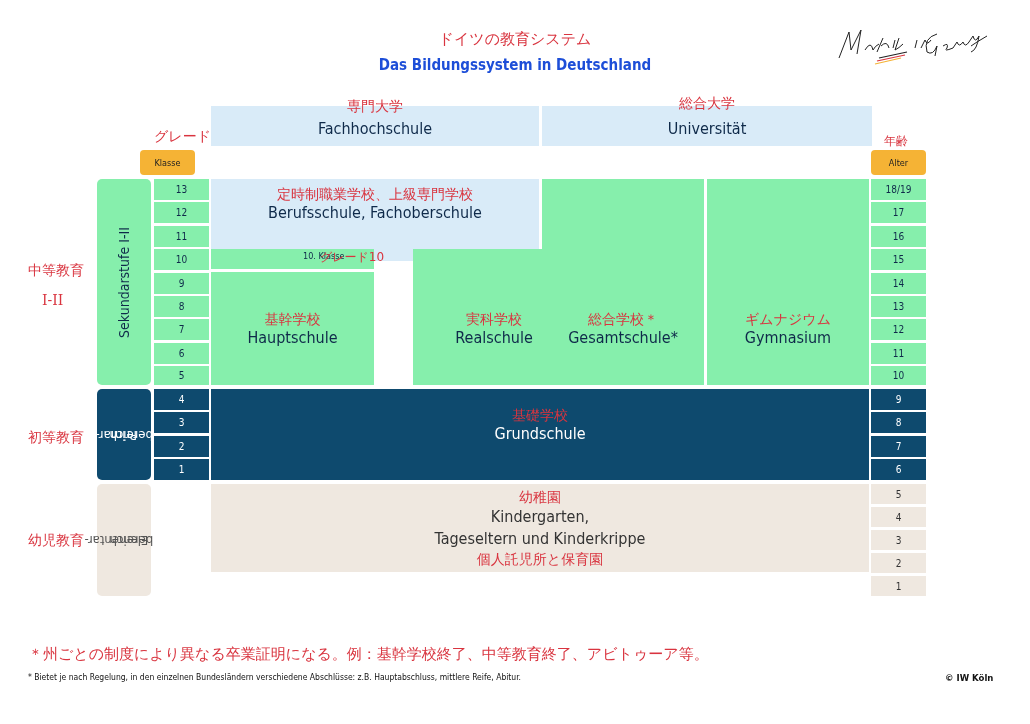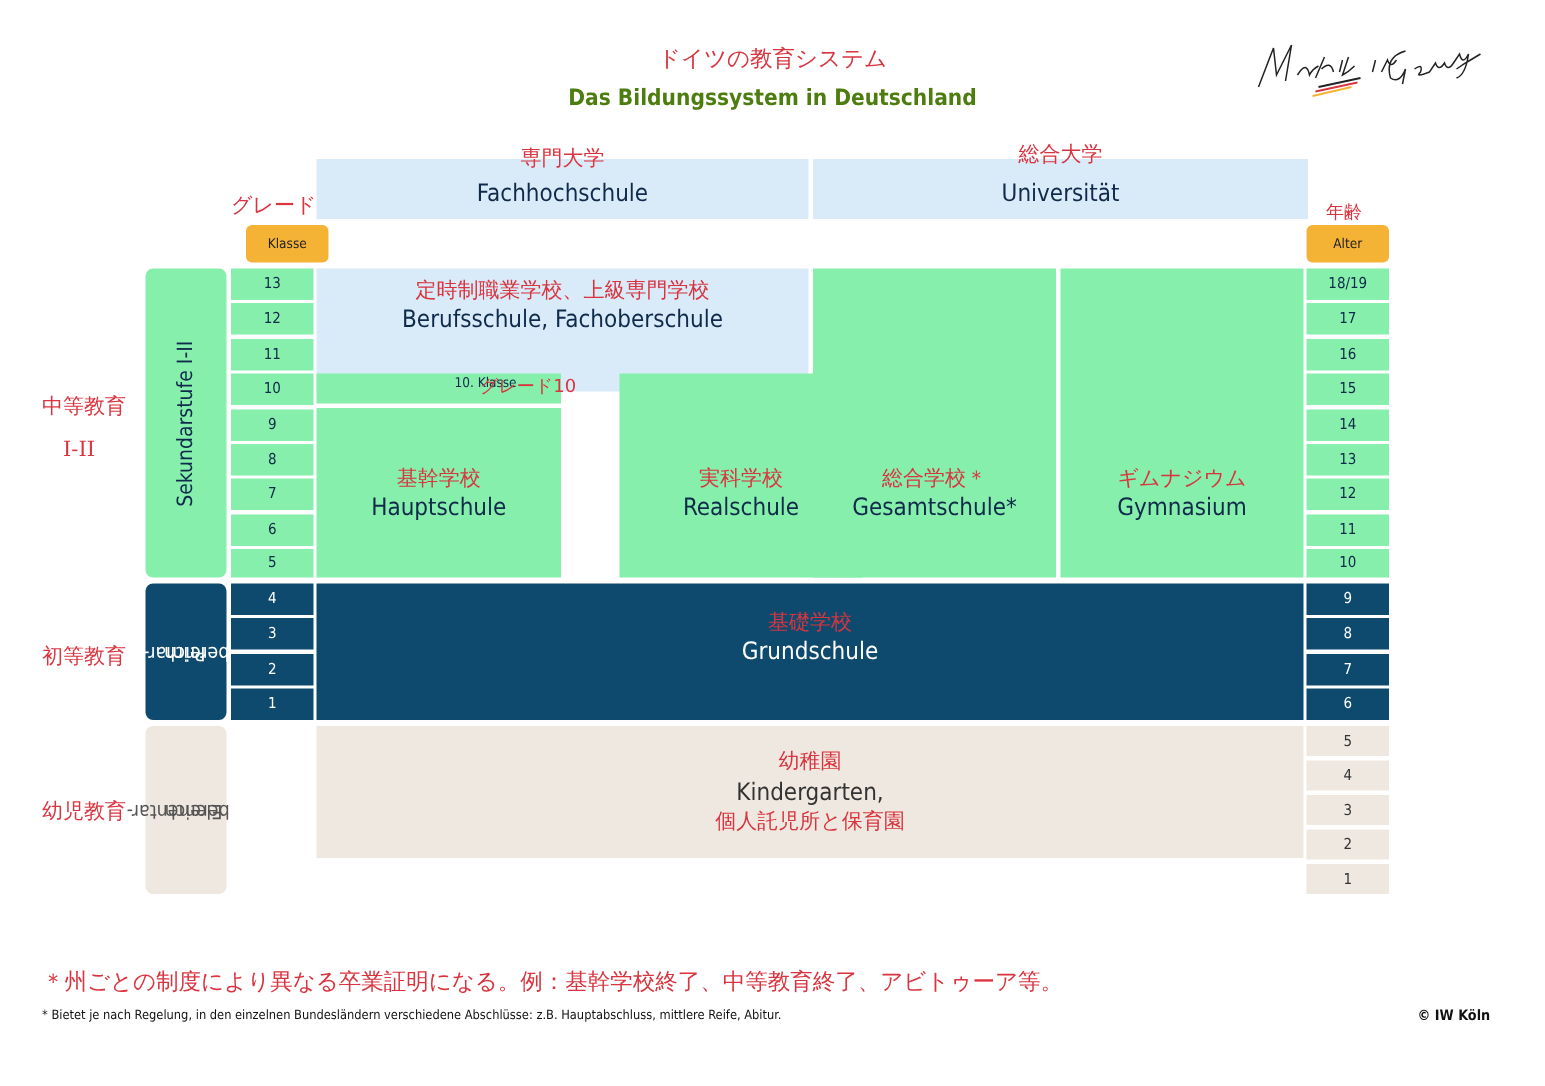--- a/index.html
+++ b/index.html
@@ -1,20 +1,20 @@
 <!DOCTYPE html>
 <html><head>
 <meta charset="utf-8">
 <style>
   html,body{margin:0;padding:0;background:#fff;}
   body{width:1030px;height:724px;position:relative;overflow:hidden;font-family:"DejaVu Sans Condensed","DejaVu Sans",sans-serif;}
   .abs{position:absolute;box-sizing:border-box;}
   .jp{color:#d9343f;font-family:"DejaVu Sans",sans-serif;}
   .title-jp{left:0;width:1030px;top:30px;text-align:center;font-size:15px;}
-  .title-de{left:0;width:1030px;top:56px;text-align:center;font-size:15px;font-weight:bold;color:#4d7c0f;}
+  .title-de{left:0;width:1030px;top:56px;text-align:center;font-size:15px;font-weight:bold;color:#1d4ed8;}
   .logo{left:835px;top:24px;width:160px;height:46px;}
   .pale{background:#d9ebf8;}
   .mid{background:#86efac;}
   .dark{background:#0e4a6e;}
   .beige{background:#efe8e0;}
   .cell{display:flex;align-items:center;justify-content:center;font-size:10px;color:#0f2a4a;}
   .cell.dark{color:#fff;}
   .cell.beige{color:#333;}
   .block{display:flex;flex-direction:column;align-items:center;justify-content:center;text-align:center;color:#0f2a4a;font-size:16px;line-height:20px;}
   .block .jp{font-size:14px;line-height:18px;}
@@ -43,21 +43,21 @@
 <div class="abs block pale" style="left:211px;top:106px;width:328px;height:40px;">
   <div class="jp" style="position:absolute;top:-9px;">専門大学</div>
   <div style="margin-top:6px;">Fachhochschule</div>
 </div>
 <div class="abs block pale" style="left:542px;top:106px;width:330px;height:40px;">
   <div class="jp" style="position:absolute;top:-12px;text-align:center;">総合大学</div>
   <div style="margin-top:6px;">Universität</div>
 </div>
 
 <div class="abs jp lbl" style="left:154px;top:128px;">グレード</div>
-<div class="abs badge" style="left:164px;top:150px;width:55px;height:25px;">Klasse</div>
+<div class="abs badge" style="left:140px;top:150px;width:55px;height:25px;">Klasse</div>
 <div class="abs jp" style="left:884px;top:133px;font-size:12px;">年齢</div>
 <div class="abs badge" style="left:871px;top:150px;width:55px;height:25px;">Alter</div>
 
 <div class="abs side mid" style="left:97px;top:179px;width:54px;height:206px;">
   <span style="color:#0f2a4a;font-size:14px;">Sekundarstufe I-II</span>
 </div>
 <div class="abs side dark" style="left:97px;top:389px;width:54px;height:91px;">
   <span style="color:#fff;">
       <span>Primar-</span>
       <span>bereich</span>
@@ -137,18 +137,19 @@
 </div>
 
 <div class="abs block dark" style="left:211px;top:389px;width:658px;height:91px;justify-content:flex-start;padding-top:17px;color:#fff;">
   <div class="jp">基礎学校</div>
   <div>Grundschule</div>
 </div>
 
 <div class="abs block beige" style="left:211px;top:484px;width:658px;height:88px;color:#333;line-height:22px;">
   <div class="jp">幼稚園</div>
   <div>Kindergarten,</div>
+  <div>Tageseltern und Kinderkrippe</div>
   <div class="jp">個人託児所と保育園</div>
 </div>
 
 <div class="abs jp foot-jp">＊州ごとの制度により異なる卒業証明になる。例：基幹学校終了、中等教育終了、アビトゥーア等。</div>
 <div class="abs foot-de">* Bietet je nach Regelung, in den einzelnen Bundesländern verschiedene Abschlüsse: z.B. Hauptabschluss, mittlere Reife, Abitur.</div>
 <div class="abs copy">© IW Köln</div>
 
 </body></html>

